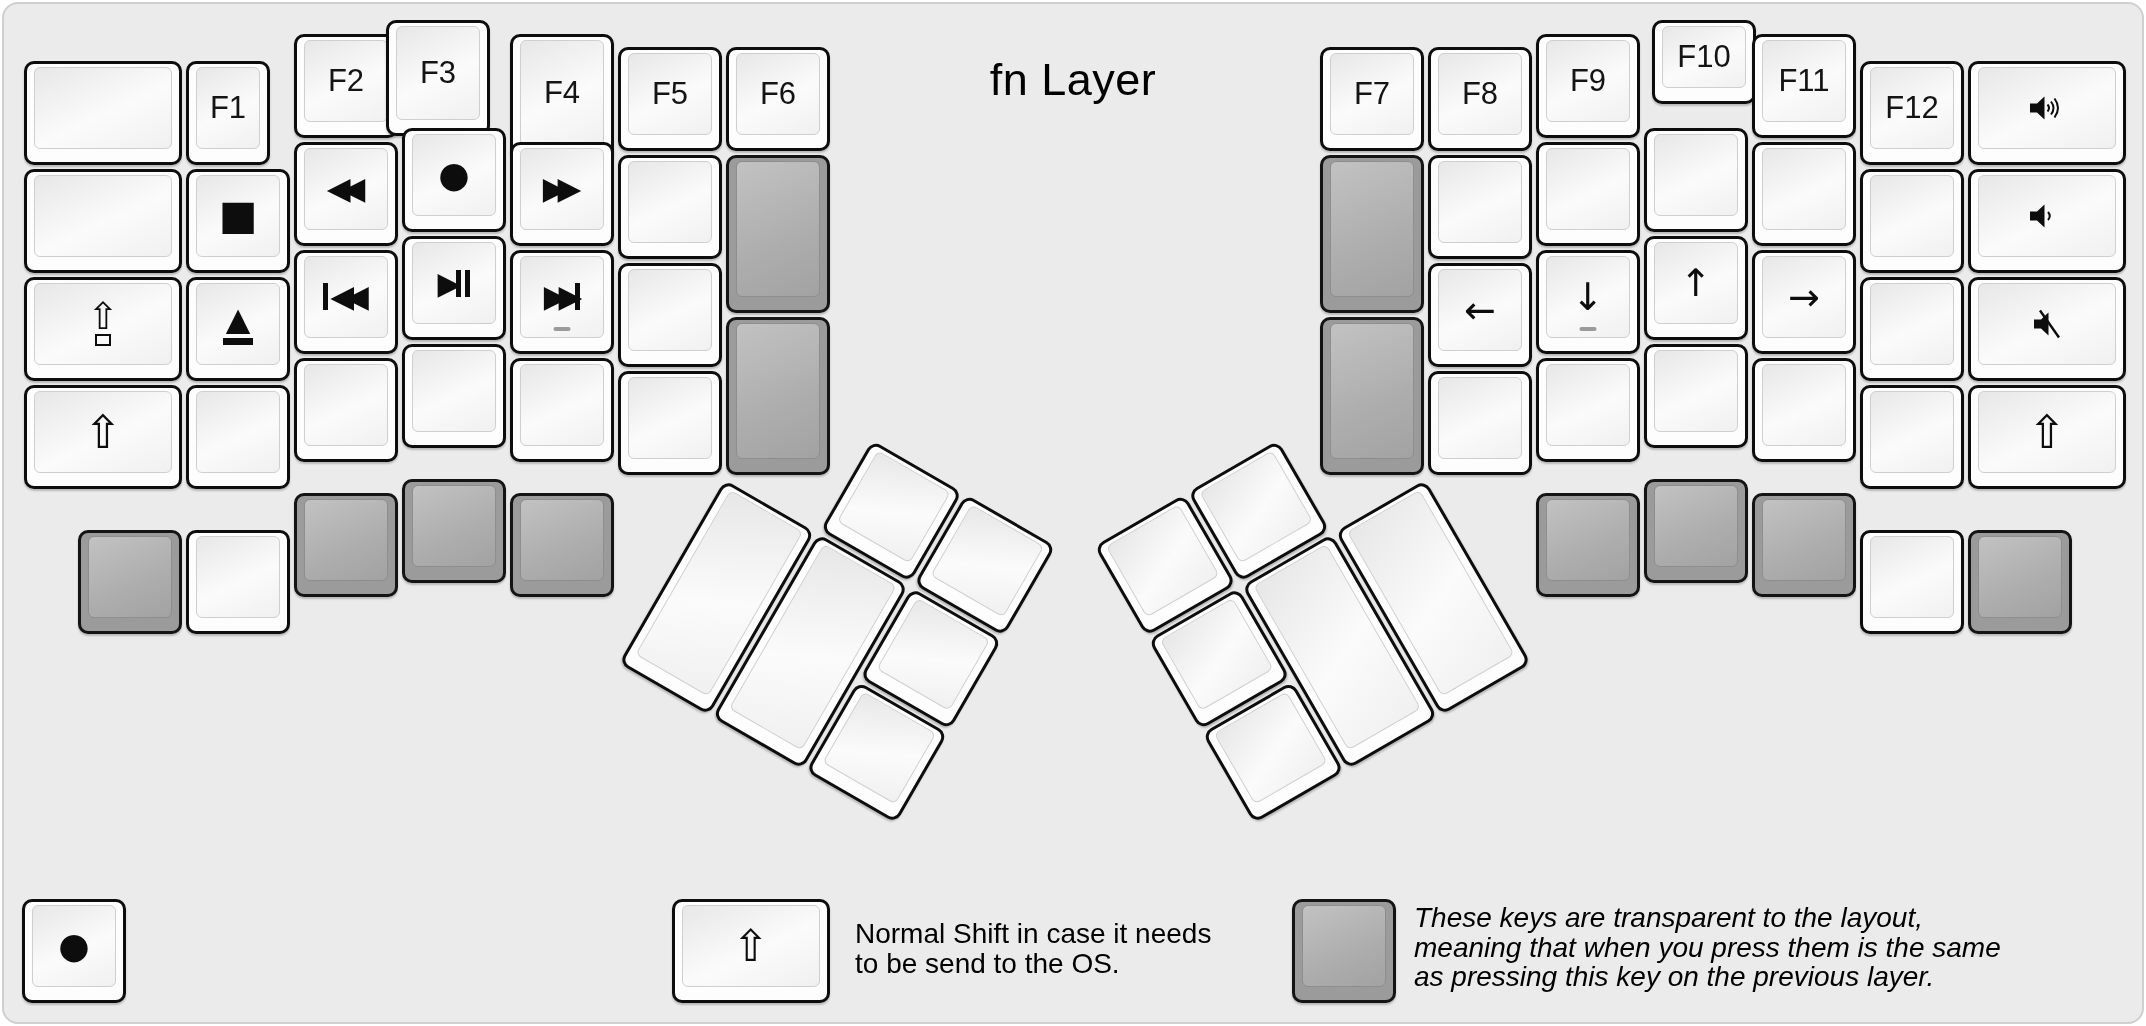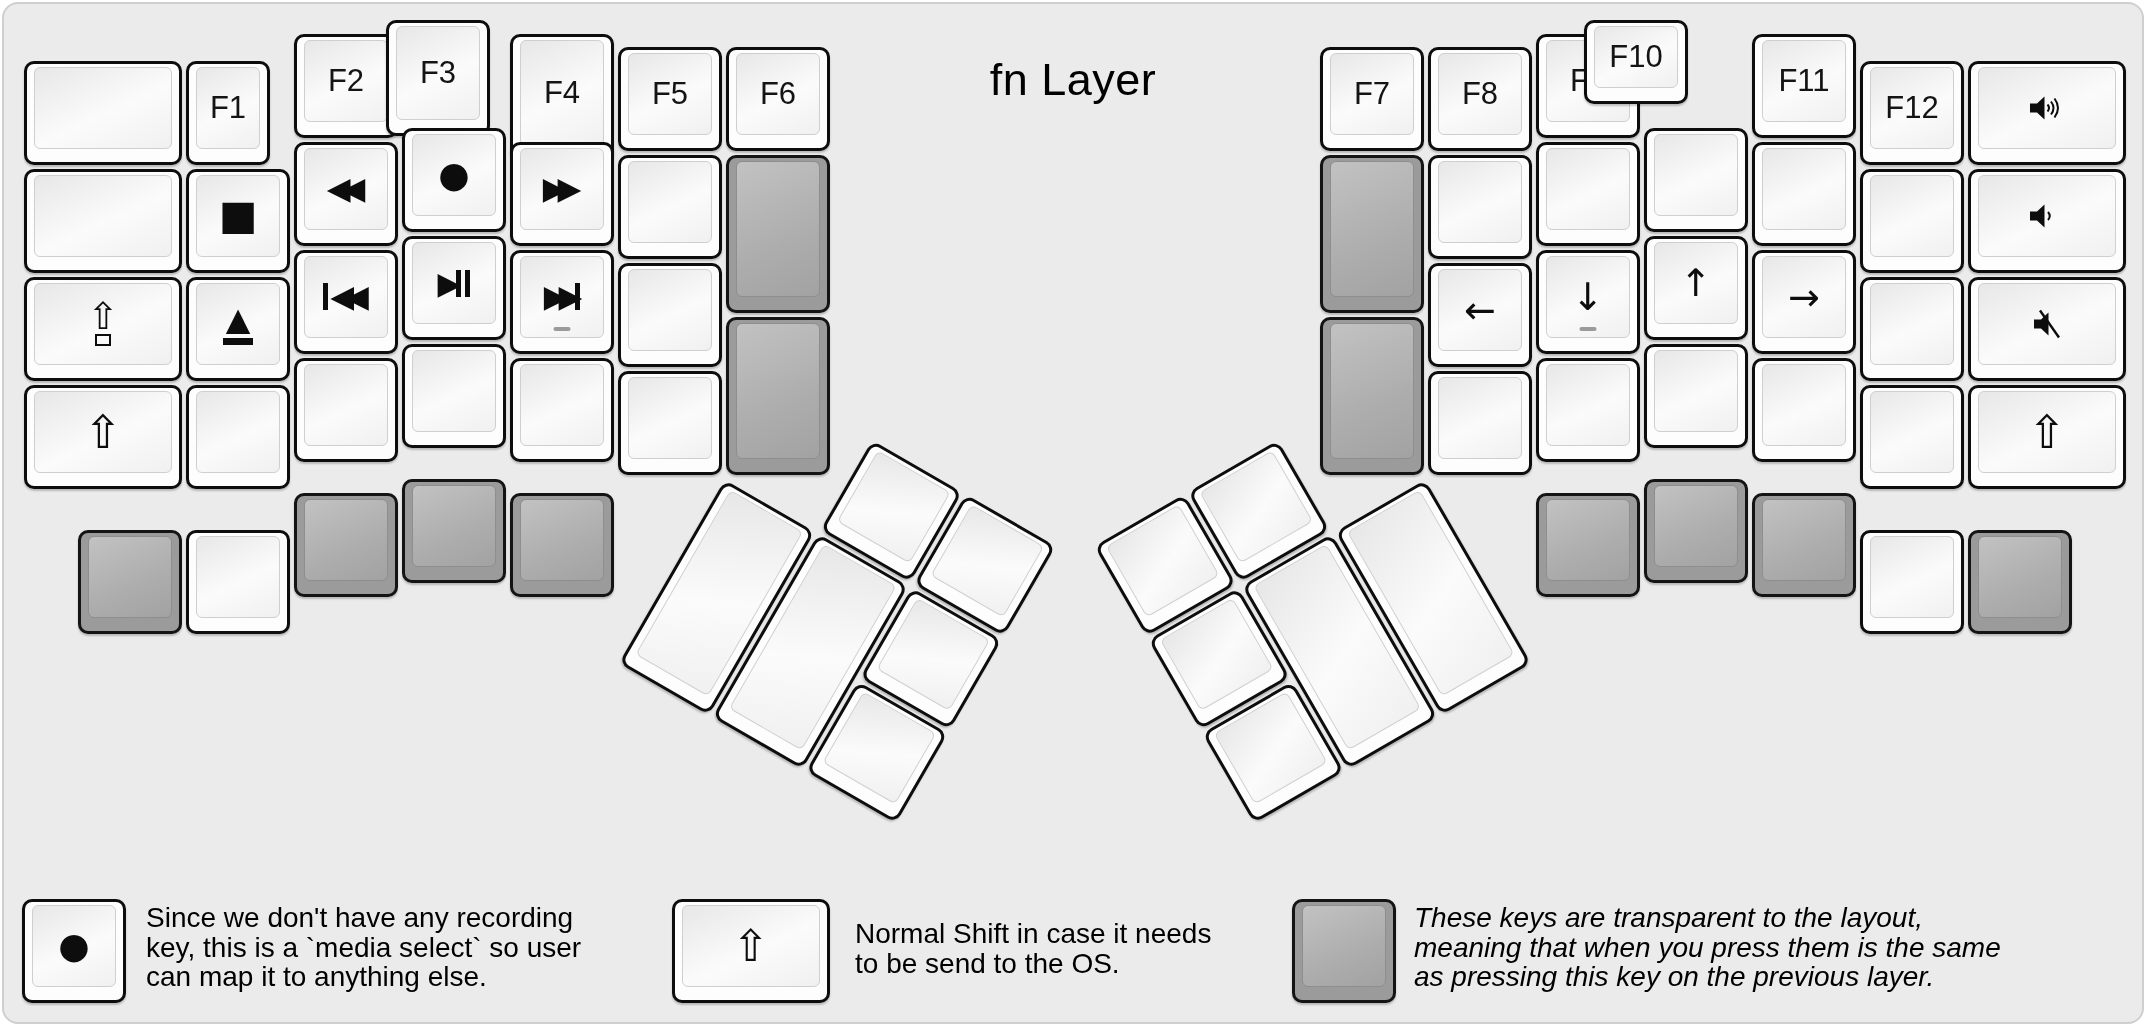--- a/index.html
+++ b/index.html
@@ -274,21 +274,21 @@
       <div class="key" style="left: 1428px; top: 47px; width: 104px; height: 104px; padding-left: 40px;">
         <div class="cap">
           <span class="klabel">F8</span>
         </div>
       </div>
       <div class="key" style="left: 1536px; top: 33.5px; width: 104px; height: 104px;">
         <div class="cap">
           <span class="klabel">F9</span>
         </div>
       </div>
-      <div class="key" style="left: 1584px; top: 20px; width: 104px; height: 84px;">
+      <div class="key" style="left: 1652px; top: 20px; width: 104px; height: 84px;">
         <div class="cap">
           <span class="klabel">F10</span>
         </div>
       </div>
       <div class="key" style="left: 1752px; top: 33.5px; width: 104px; height: 104px;">
         <div class="cap">
           <span class="klabel">F11</span>
         </div>
       </div>
       <div class="key" style="left: 1860px; top: 60.5px; width: 104px; height: 104px;">
@@ -402,23 +402,20 @@
       <div class="key gray" style="left: 1968px; top: 529.76px; width: 104px; height: 104px;">
         <div class="cap"></div>
       </div>
     </div>
 
   <div class="key" id="legend-key-1">
     <div class="cap legend-rec-cap">
         <span class="g legend-rec" style="font-size:36px">●</span>
       </div>
   </div>
-  <div class="legend-text" id="legend-text-1">Since we don't have any recording
-key, this is a `media select` so user
-can map it to anything else.</div>
 
   <div class="key" id="legend-key-2">
     <div class="cap">
         <span class="shift-g legend-shift">⇧</span>
       </div>
   </div>
   <div class="legend-text" id="legend-text-2">Normal Shift in case it needs
 to be send to the OS.</div>
 
   <div class="key gray" id="legend-key-3">

